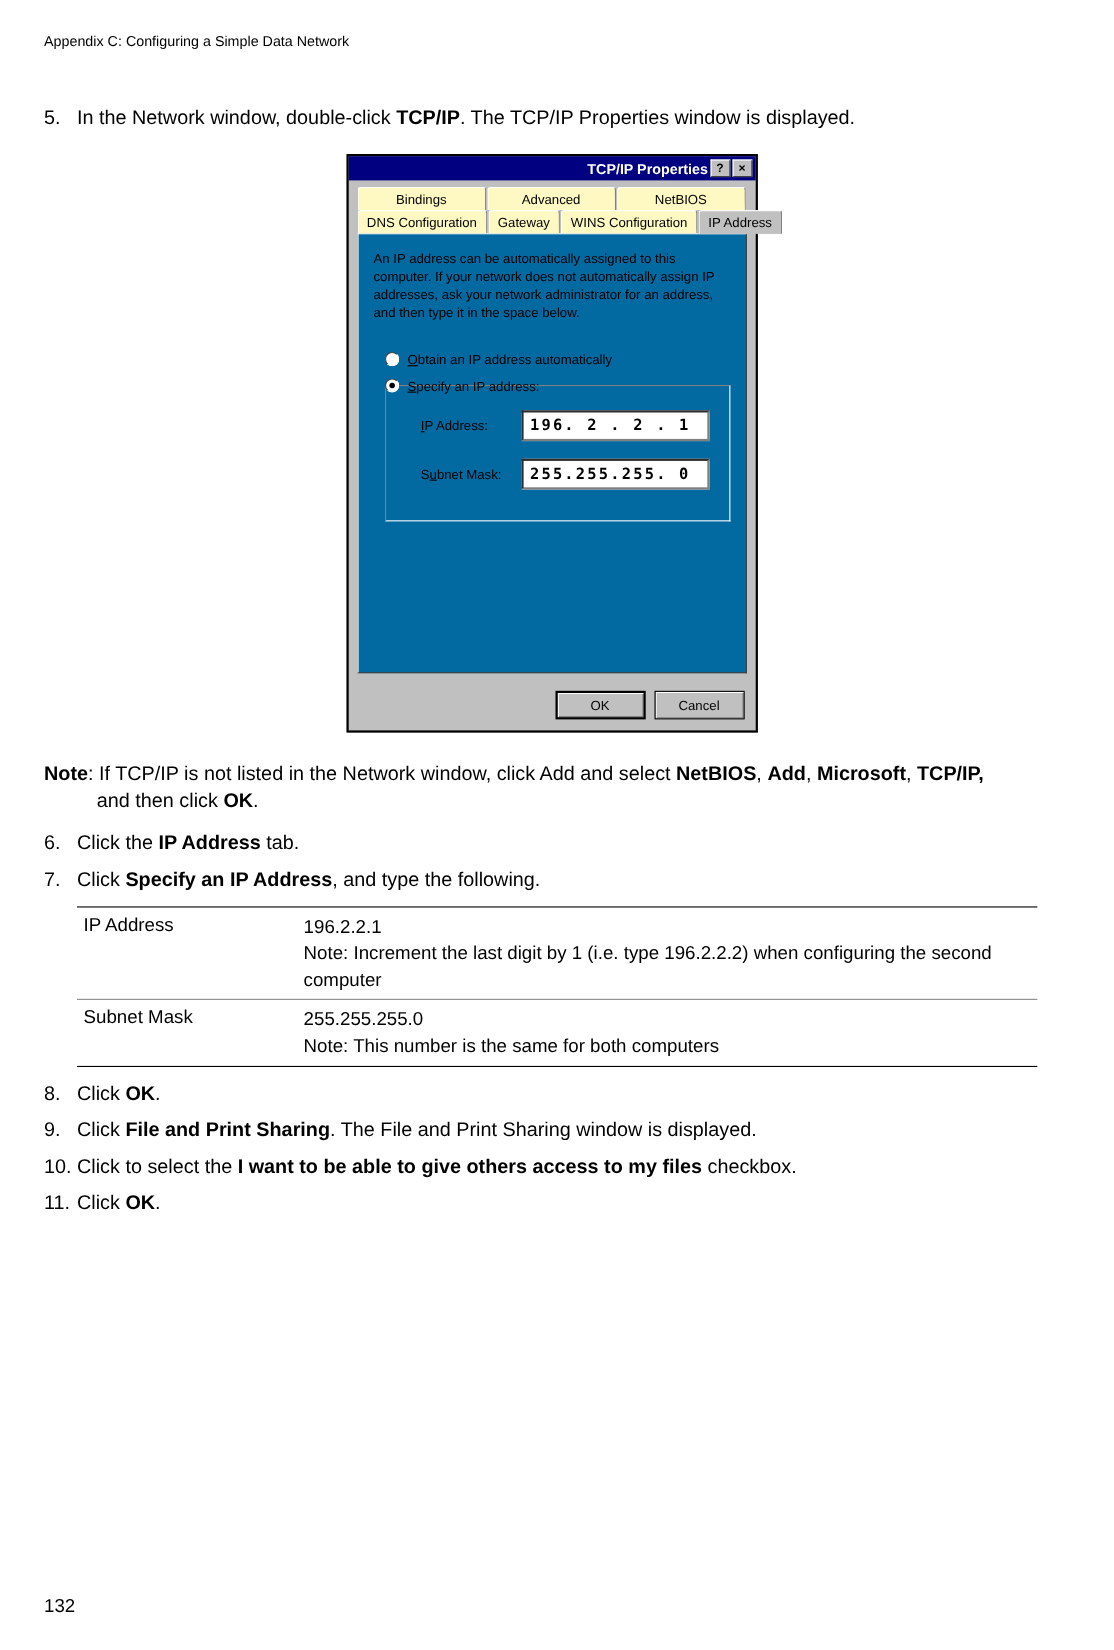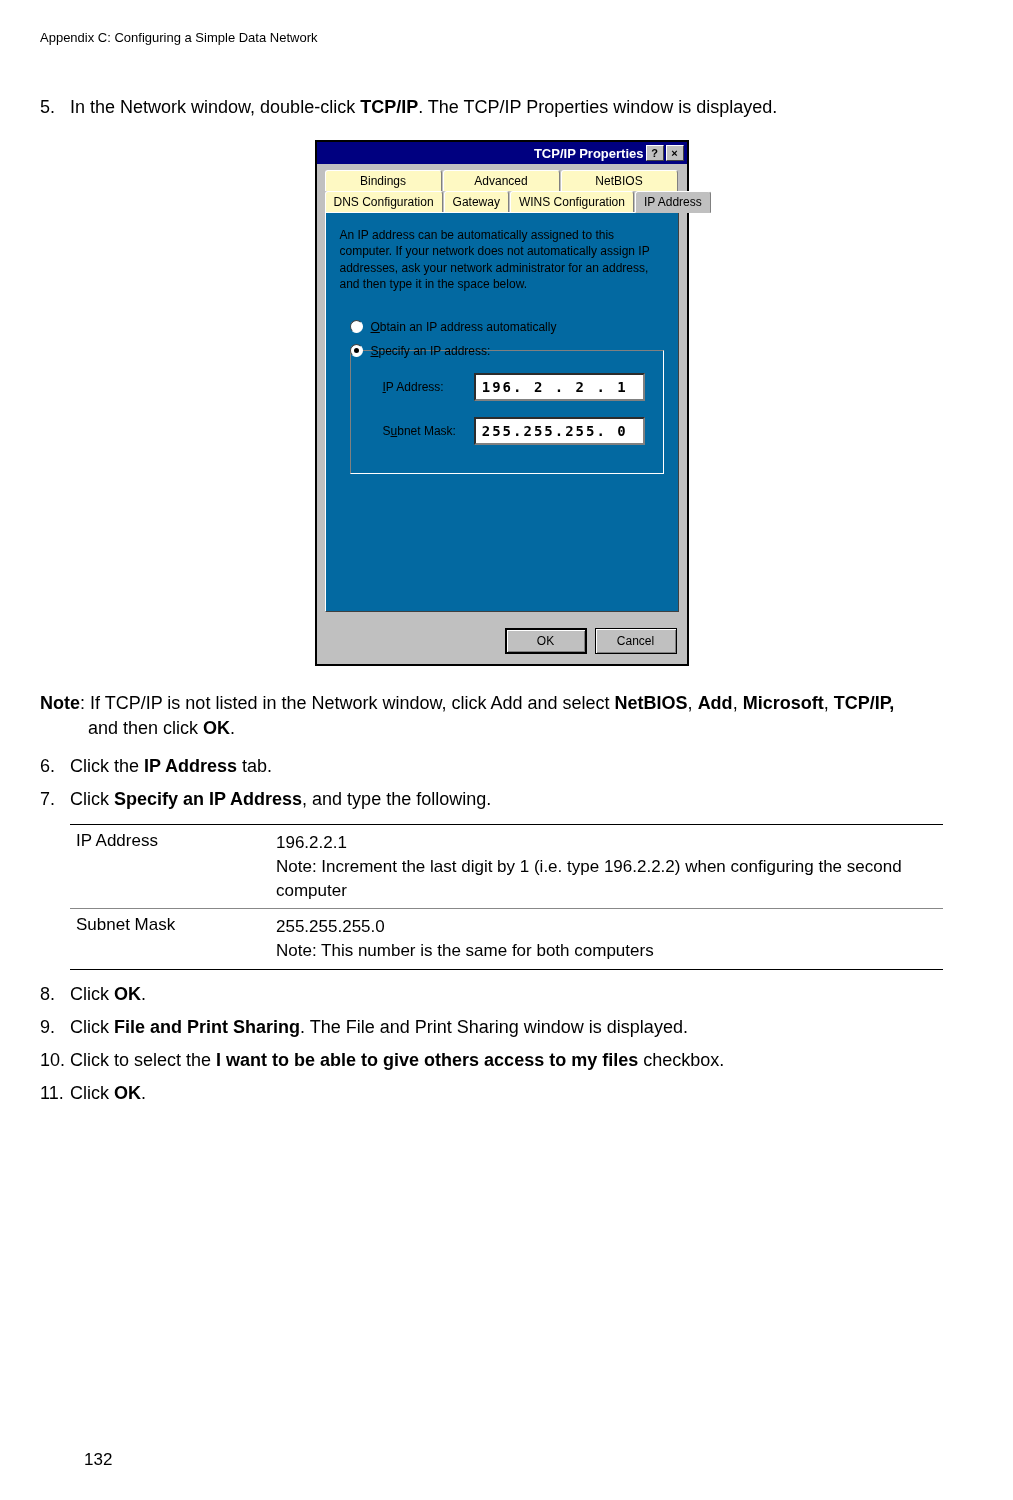--- a/index.html
+++ b/index.html
@@ -207,21 +207,20 @@
       line-height: 1.4;
     }
     .footer {
       position: absolute;
       bottom: 30px;
       left: 40px;
       right: 44px;
       display: flex;
       justify-content: space-between;
       font-size: 17px;
-      margin-left: 44px;
     }
   </style>
 </head>
 <body>
 
 <div class="header-line">Appendix C: Configuring a Simple Data Network</div>
 
 <div class="step">
   <div class="step-num">5.</div>
   <div class="step-text">

